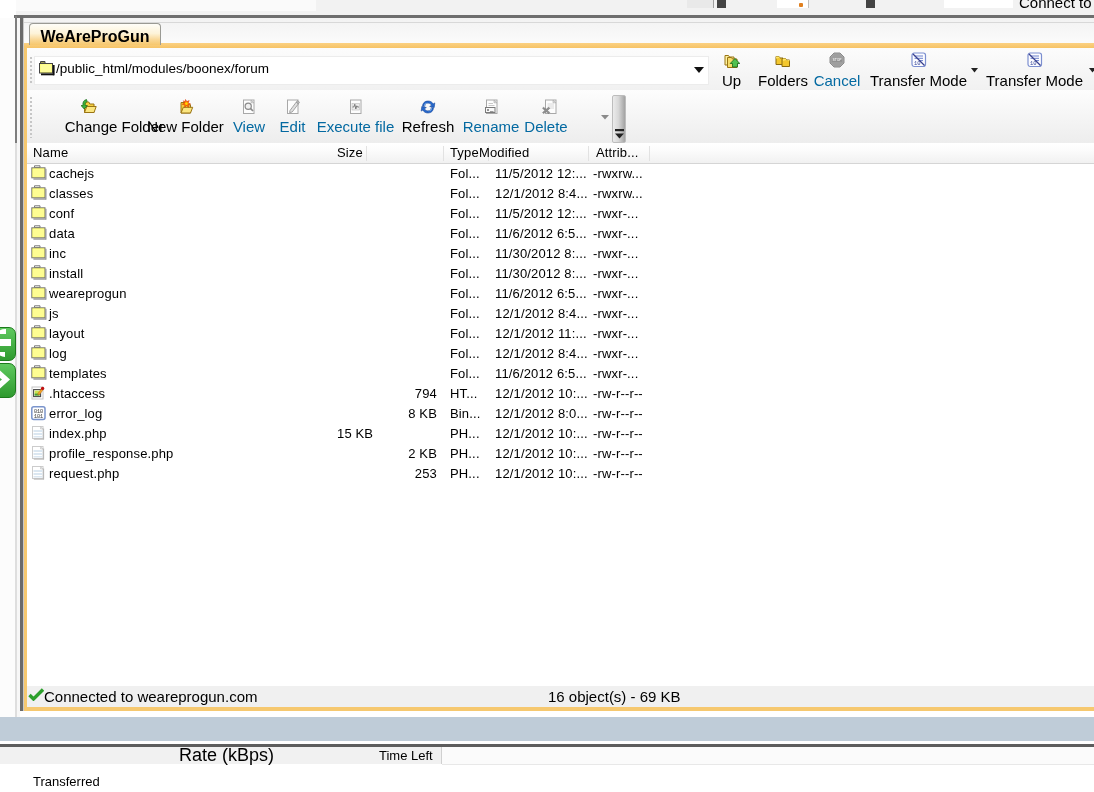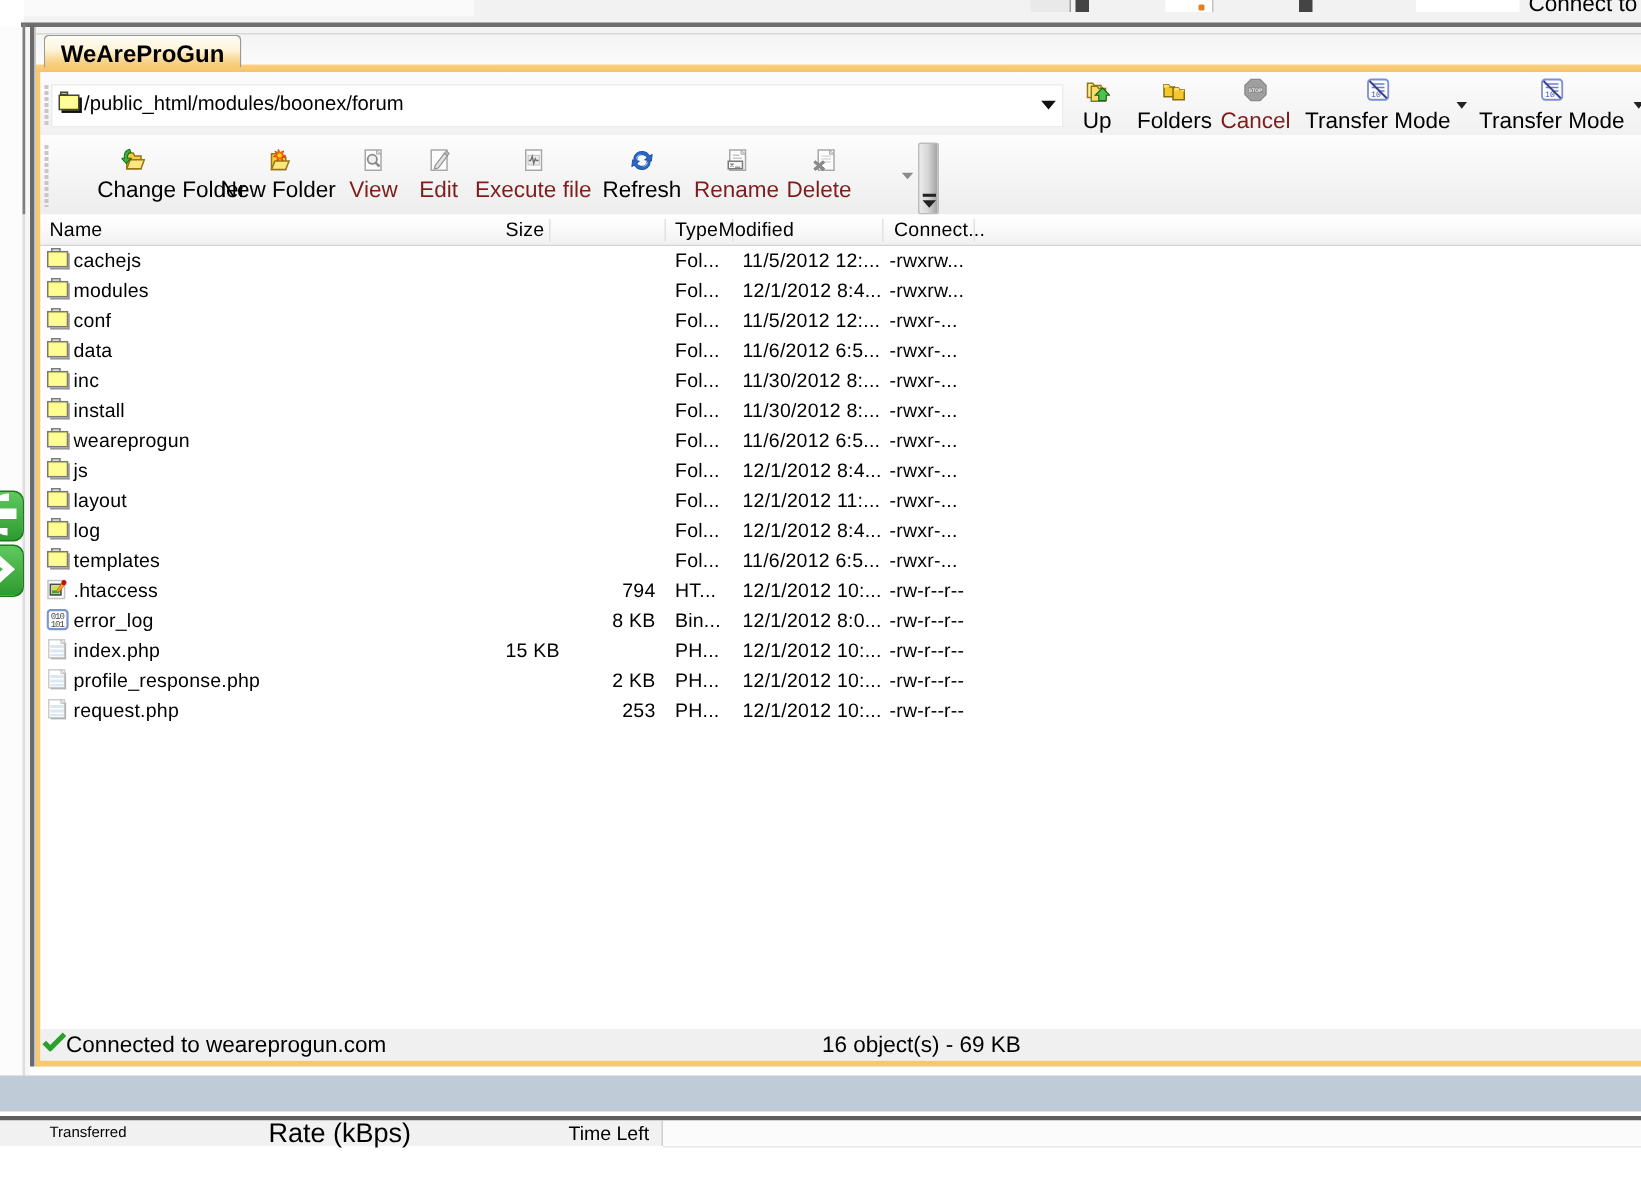--- a/index.html
+++ b/index.html
@@ -1,21 +1,21 @@
 <!DOCTYPE html>
 <html><head>
 <meta charset="utf-8">
 <style>
 html,body{margin:0;padding:0}
 body{width:1094px;height:792px;overflow:hidden;position:relative;
   font-family:"Liberation Sans",sans-serif;background:#fff;}
 .ab{position:absolute}
 .t12{font-size:13px;letter-spacing:0.15px;line-height:20px;color:#000;white-space:nowrap}
 .t15{font-size:15px;color:#000;white-space:nowrap}
-.gray{color:#7f1d1d}
+.gray{color:#0369a1}
 .grip{width:4px;background-image:radial-gradient(circle at 2px 2px,#c6c6c6 1.4px,transparent 1.5px);background-size:4px 4px}
 </style>
 </head>
 <body>
 
 <div class="ab" style="left:0;top:0;width:1094px;height:16px;background:#f2f2f2"></div>
 <div class="ab" style="left:0;top:0;width:16px;height:18px;background:#fff"></div>
 <div class="ab" style="left:16px;top:0;width:300px;height:11px;background:#fafafa"></div>
 <div class="ab" style="left:687px;top:0;width:26px;height:8px;background:#e9e9e9;border-right:1px solid #a0a0a0"></div>
 <div class="ab" style="left:717px;top:0;width:9px;height:8px;background:#444"></div>
@@ -198,21 +198,21 @@
 <div id="hdr">
     <div class="ab" style="left:366px;top:146px;width:1px;height:15px;background:#e2e2e2"></div>
     <div class="ab" style="left:443px;top:146px;width:1px;height:15px;background:#e2e2e2"></div>
     <div class="ab" style="left:488px;top:146px;width:1px;height:15px;background:#e2e2e2"></div>
     <div class="ab" style="left:588px;top:146px;width:1px;height:15px;background:#e2e2e2"></div>
     <div class="ab" style="left:649px;top:146px;width:1px;height:15px;background:#e2e2e2"></div>
     <div class="ab t12" style="left:33px;top:143px">Name</div>
     <div class="ab t12" style="left:337px;top:143px;width:100px;text-align:left">Size</div>
     <div class="ab t12" style="left:450px;top:143px">Type</div>
     <div class="ab t12" style="left:479px;top:143px">Modified</div>
-    <div class="ab t12" style="left:596px;top:143px">Connect...</div>
+    <div class="ab t12" style="left:596px;top:143px">Attrib...</div>
   </div>
 
 <div class="ab" style="left:26.5px;top:164px;width:1067.5px;height:522px;background:#fff"></div>
 <div id="rows">
     <svg class="ab" style="left:31px;top:165.2px" width="16" height="16" viewBox="0 0 16 16">
       <path d="M3.5 0.8 L9 0.8 L9 2.6 L3.5 2.6 Z" fill="#fffef2" stroke="#787878"></path>
      <rect x="0.8" y="2.8" width="13.2" height="10" fill="#fdfc6a" stroke="#787878"></rect>
      <path d="M1.8 3.8 h11.2 v8 H1.8 Z" fill="#fefd92"></path>
      <rect x="2.4" y="13.3" width="12.4" height="1.4" fill="#969696"></rect>
      <rect x="14.2" y="3.8" width="1.3" height="10.9" fill="#969696"></rect>
@@ -221,21 +221,21 @@
     <div class="ab t12" style="left:450px;top:164.2px">Fol...</div>
     <div class="ab t12" style="left:495px;top:164.2px">11/5/2012 12:...</div>
     <div class="ab t12" style="left:593px;top:164.2px">-rwxrw...</div>
     <svg class="ab" style="left:31px;top:185.2px" width="16" height="16" viewBox="0 0 16 16">
       <path d="M3.5 0.8 L9 0.8 L9 2.6 L3.5 2.6 Z" fill="#fffef2" stroke="#787878"></path>
      <rect x="0.8" y="2.8" width="13.2" height="10" fill="#fdfc6a" stroke="#787878"></rect>
      <path d="M1.8 3.8 h11.2 v8 H1.8 Z" fill="#fefd92"></path>
      <rect x="2.4" y="13.3" width="12.4" height="1.4" fill="#969696"></rect>
      <rect x="14.2" y="3.8" width="1.3" height="10.9" fill="#969696"></rect>
     </svg>
-    <div class="ab t12" style="left:49px;top:184.2px">modules</div>
+    <div class="ab t12" style="left:49px;top:184.2px">classes</div>
     <div class="ab t12" style="left:450px;top:184.2px">Fol...</div>
     <div class="ab t12" style="left:495px;top:184.2px">12/1/2012 8:4...</div>
     <div class="ab t12" style="left:593px;top:184.2px">-rwxrw...</div>
     <svg class="ab" style="left:31px;top:205.2px" width="16" height="16" viewBox="0 0 16 16">
       <path d="M3.5 0.8 L9 0.8 L9 2.6 L3.5 2.6 Z" fill="#fffef2" stroke="#787878"></path>
      <rect x="0.8" y="2.8" width="13.2" height="10" fill="#fdfc6a" stroke="#787878"></rect>
      <path d="M1.8 3.8 h11.2 v8 H1.8 Z" fill="#fefd92"></path>
      <rect x="2.4" y="13.3" width="12.4" height="1.4" fill="#969696"></rect>
      <rect x="14.2" y="3.8" width="1.3" height="10.9" fill="#969696"></rect>
     </svg>
@@ -402,15 +402,15 @@
 <svg class="ab" style="left:28px;top:688px" width="16" height="13" viewBox="0 0 16 13">
   <path d="M1.5 7 L5.5 11 L15 1.5" stroke="#2ca02c" stroke-width="3.4" fill="none"></path>
 </svg>
 <div class="ab t15" style="left:44px;top:687.5px;line-height:18px">Connected to weareprogun.com</div>
 <div class="ab t15" style="left:548px;top:687.5px;line-height:18px">16 object(s) - 69 KB</div>
 
 <div class="ab" style="left:0;top:717px;width:1094px;height:24px;background:#bfccd8"></div>
 <div class="ab" style="left:0;top:743.5px;width:1094px;height:3px;background:#5d5d5d"></div>
 <div class="ab" style="left:0;top:746.5px;width:441px;height:17px;background:#f1f1f1;border-right:1px solid #d0d0d0"></div>
 <div class="ab" style="left:442px;top:746.5px;width:652px;height:17px;background:#fbfbfb;border-bottom:1px solid #e8e8e8"></div>
-<div class="ab" style="left:33px;top:747px;line-height:17px;font-size:10px;white-space:nowrap">Transferred</div>
+<div class="ab" style="left:33px;top:773px;line-height:17px;font-size:13px;white-space:nowrap">Transferred</div>
 <div class="ab" style="left:179px;top:747px;line-height:17px;font-size:18px;white-space:nowrap">Rate (kBps)</div>
 <div class="ab" style="left:379px;top:747px;line-height:17px;font-size:13px;white-space:nowrap">Time Left</div>
 
 </body></html>

